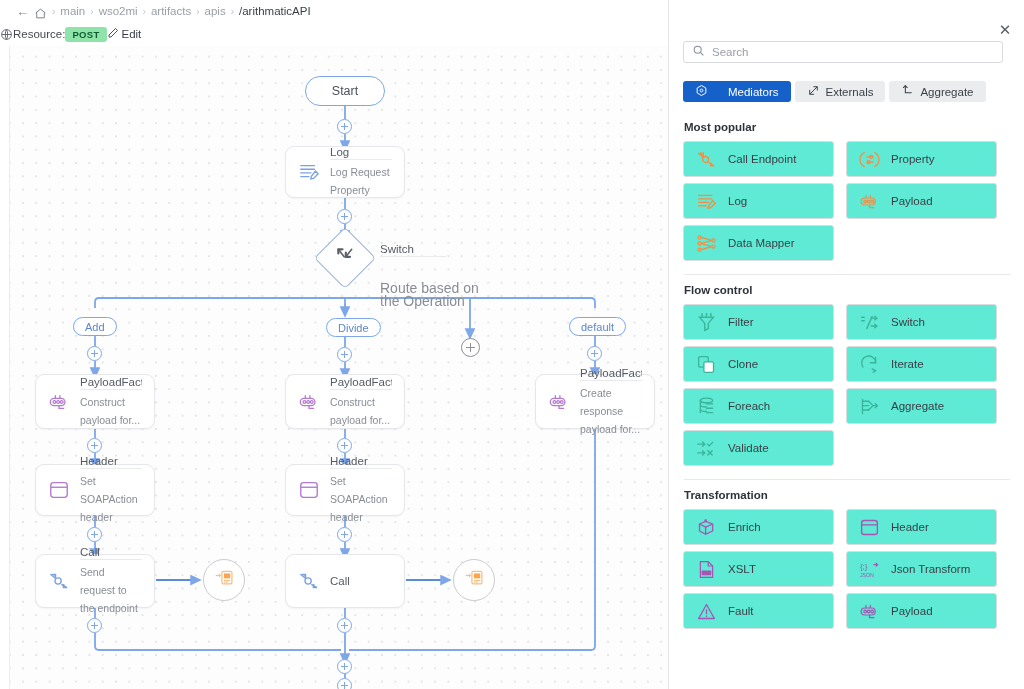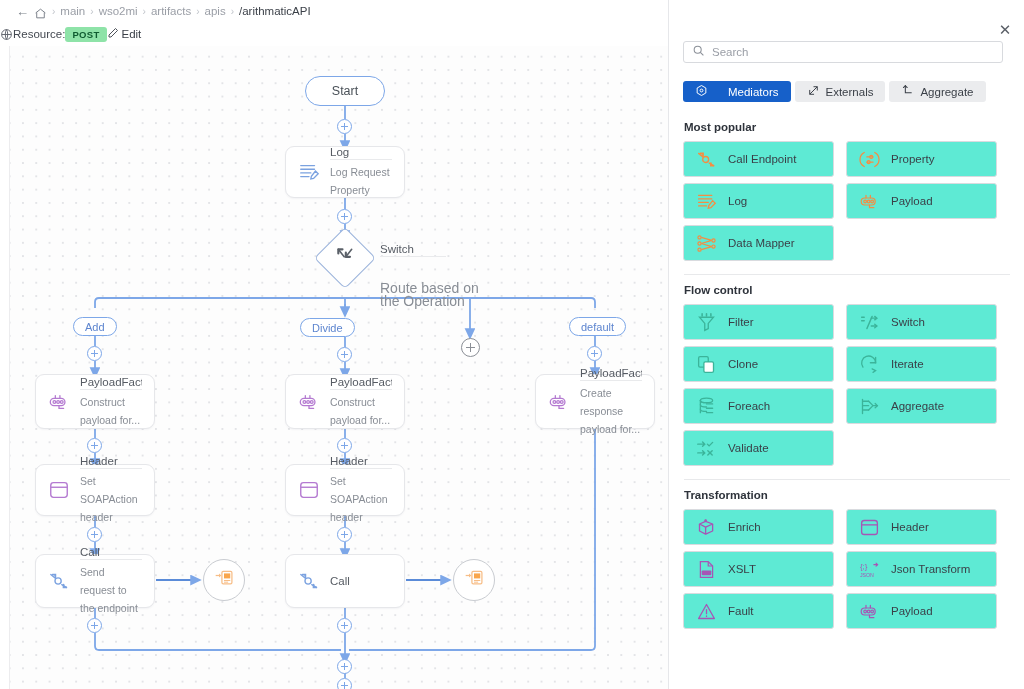--- a/index.html
+++ b/index.html
@@ -288,21 +288,21 @@
           </svg>
         </span>
       </div>
       <div class="switch-label" style="left:380px; top:197px;">
         <div class="stitle">Switch</div>
         <div class="sdesc">Route based on
 the Operation</div>
       </div>
 
       <div class="pill" style="left:73px; top:271px;">Add</div>
-      <div class="pill" style="left:300px; top:272px;">Divide</div>
+      <div class="pill" style="left:326px; top:272px;">Divide</div>
       <div class="pill" style="left:569px; top:271px;">default</div>
       <div class="plus big" style="left:461px; top:292px;"></div>
 
       <div class="plus" style="left:87px; top:300px;"></div>
       <div class="plus" style="left:337px; top:301px;"></div>
       <div class="plus" style="left:587px; top:300px;"></div>
 
       <div class="node" style="left:35px; top:328px; width:120px; height:55px;">
         <span class="nico">
           <svg width="22" height="22" viewBox="0 0 24 24" fill="none" stroke="#b47ad1" stroke-width="1.4">

